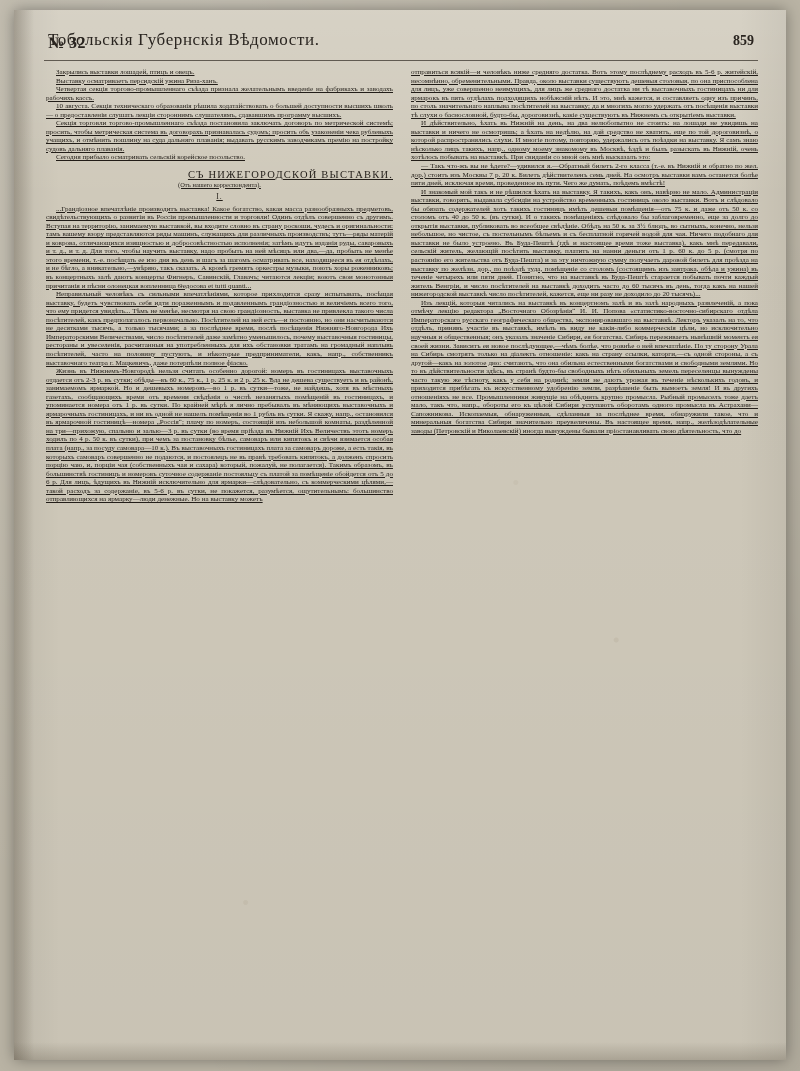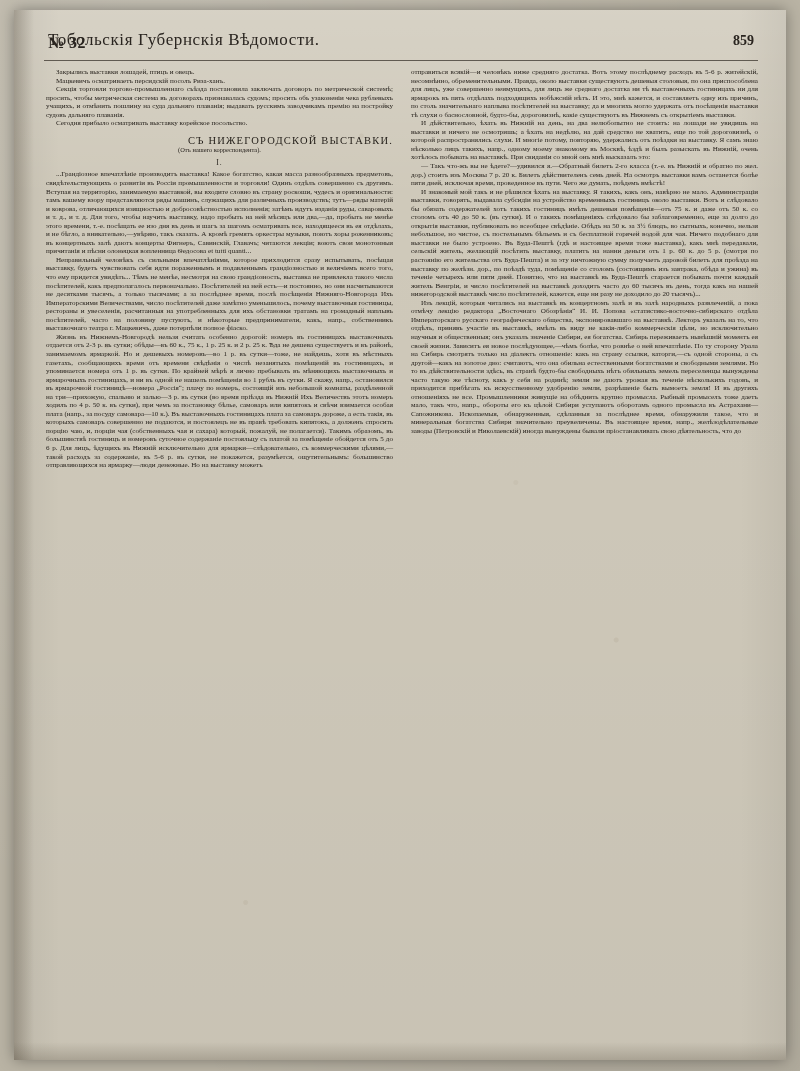--- a/index.html
+++ b/index.html
@@ -102,20 +102,21 @@
     display: flex;
     gap: 18px;
   }
   .col {
     width: 347px;
     font-size: 7.1px;
     line-height: 8.55px;
     color: #221d18;
     text-align: justify;
     hyphens: auto;
+    text-decoration: underline;
     -webkit-hyphens: auto;
   }
   .col p {
     margin: 0;
     text-indent: 10px;
   }
   .col p.noind { text-indent: 0; }
   .sechead {
     text-align: right;
     font-size: 10.5px;
@@ -161,23 +162,25 @@
       <div class="issue-no">№ 32</div>
       <div class="paper-title">Тобольскія Губернскія Вѣдомости.</div>
       <div class="page-no">859</div>
     </div>
     <div class="rule"></div>
 
     <div class="cols">
 
       <div class="col">
         <p>Закрылись выставки лошадей, птицъ и овецъ.</p>
-        <p>Мацкевичъ осматриваетъ персидскій посолъ Риза-ханъ.</p>
+        <p>Выставку осматриваетъ персидскій ужина Риза-ханъ.</p>
+        <p>Четвертая секція торгово-промышленнаго съѣзда признала желательнымъ введеніе на фабрикахъ и заводахъ рабочихъ кассъ.</p>
+        <p>10 августа. Секція техническаго образованія рѣшила ходатайствовать о большей доступности высшихъ школъ — о предоставленіи слушать лекціи стороннимъ слушателямъ, сдававшимъ программу высшихъ.</p>
         <p>Секція торговли торгово-промышленнаго съѣзда постановила заключать договоръ по метрической системѣ; просить, чтобы метрическая система въ договорахъ признавалась судомъ; просить объ узаконеніи чека рублевыхъ учащихъ, и отмѣнить пошлину на суда дальняго плаванія; выдавать русскимъ заводчикамъ премію на постройку судовъ дальняго плаванія.</p>
-        <p>Сегодня прибыло осматривать выставку корейское посольство.</p>
+        <p>Сегодня прибыло осматривать сельскій корейское посольство.</p>
 
         <div class="sechead">СЪ НИЖЕГОРОДСКОЙ ВЫСТАВКИ.</div>
         <div class="subhead">(Отъ нашего корреспондента).</div>
         <div class="romnum">I.</div>
 
         <p>...Грандіозное впечатлѣніе производитъ выставка! Какое богатство, какая масса разнообразныхъ предметовъ, свидѣтельствующихъ о развитіи въ Россіи промышленности и торговли! Одинъ отдѣлъ совершенно съ другимъ. Вступая на территорію, занимаемую выставкой, вы входите словно въ страну роскоши, чудесъ и оригинальности: тамъ вашему взору представляются ряды машинъ, служащихъ для различныхъ производствъ; тутъ—ряды матерій и коврова, отличающихся изящностью и добросовѣстностью исполненія; затѣмъ идутъ изданія руды, саваровыхъ и т. д., и т. д. Для того, чтобы научить выставку, надо пробыть на ней мѣсяцъ или два,—да, пробыть не менѣе этого времени, т.-е. посѣщать ее изо дня въ день и шагъ за шагомъ осматривать все, находящееся въ ея отдѣлахъ, и не бѣгло, а вникательно,—увѣряю, такъ сказать. А кромѣ гремятъ оркестры музыки, поютъ хоры роженниковъ; въ концертныхъ залѣ даютъ концерты Фигнеръ, Савинскій, Главачъ; читаются лекціи; воютъ свои монотонныя причитанія и пѣсни олонецкая вопленница Ѳедосова et tutti quanti...</p>
         <p>Неправильный человѣкъ съ сильными впечатлѣніями, которое прихлодится сразу испытывать, посѣщая выставку, будетъ чувствовать себя идти пораженнымъ и подавленнымъ грандіозностью и величіемъ всего того, что ему придется увидѣть... Тѣмъ не менѣе, несмотря на свою грандіозность, выставка не привлекла такого числа посѣтителей, какъ предполагалось первоначально. Посѣтителей на ней есть—и постоянно, но они насчитываются не десятками тысячъ, а только тысячами; а за послѣднее время, послѣ посѣщенія Нижняго-Новгорода Ихъ Императорскими Величествами, число посѣтителей даже замѣтно уменьшилось, почему выставочныя гостиницы, рестораны и увеселенія, расчитанныя на употребленныхъ для ихъ обстановки тратамъ на громадный наплывъ посѣтителей, часто на половину пустуютъ, и нѣкоторые предприниматели, какъ, напр., собственникъ выставочнаго театра г. Мацкевичъ, даже потерпѣли полное фіаско.</p>
         <p>Жизнь въ Нижнемъ-Новгородѣ нельзя считать особенно дорогой: номеръ въ гостиницахъ выставочныхъ отдается отъ 2-3 р. въ сутки; обѣды—въ 60 к., 75 к., 1 р. 25 к. и 2 р. 25 к. Ѣда не дешева существуетъ и въ районѣ, занимаемомъ ярмаркой. Но и дешевыхъ номеровъ—во 1 р. въ сутки—тоже, не найдешь, хотя въ мѣстныхъ газетахъ, сообщающихъ время отъ времени свѣдѣнія о числѣ незанятыхъ помѣщеній въ гостиницахъ, и упоминается номера отъ 1 р. въ сутки. По крайней мѣрѣ я лично пребывалъ въ мѣняющихъ выставочныхъ и ярмарочныхъ гостиницахъ, и ни въ одной не нашелъ помѣщенія во 1 рубль въ сутки. Я скажу, напр., остановился въ ярмарочной гостиницѣ—номера „Россія“; плачу по номеръ, состоящій изъ небольшой комнаты, раздѣленной на три—прихожую, спальню и залью—3 р. въ сутки (во время пріѣзда въ Нижній Ихъ Величествъ этотъ номеръ ходилъ по 4 р. 50 к. въ сутки), при чемъ за постановку бѣлье, самоваръ или кипятокъ и свѣчи взимается особая плата (напр., за посуду самовара—10 к.). Въ выставочныхъ гостиницахъ плата за самоваръ дороже, а есть такія, въ которыхъ самоваръ совершенно не подаются, и постоялецъ не въ правѣ требовать кипятокъ, а долженъ спросить порцію чаю, и, порціи чая (собственныхъ чая и сахара) который, пожалуй, не полагается). Такимъ образомъ, въ большинствѣ гостиницъ и номеровъ суточное содержаніе постояльцу съ платой за помѣщеніе обойдется отъ 5 до 6 р. Для лицъ, ѣдущихъ въ Нижній исключительно для ярмарки—слѣдовательно, съ коммерческими цѣлями,—такой расходъ за содержаніе, въ 5-6 р. въ сутки, не покажется, разумѣется, ощутительнымъ: большинство отправляющихся на ярмарку—люди денежные. Но на выставку можетъ</p>
       </div>
 

